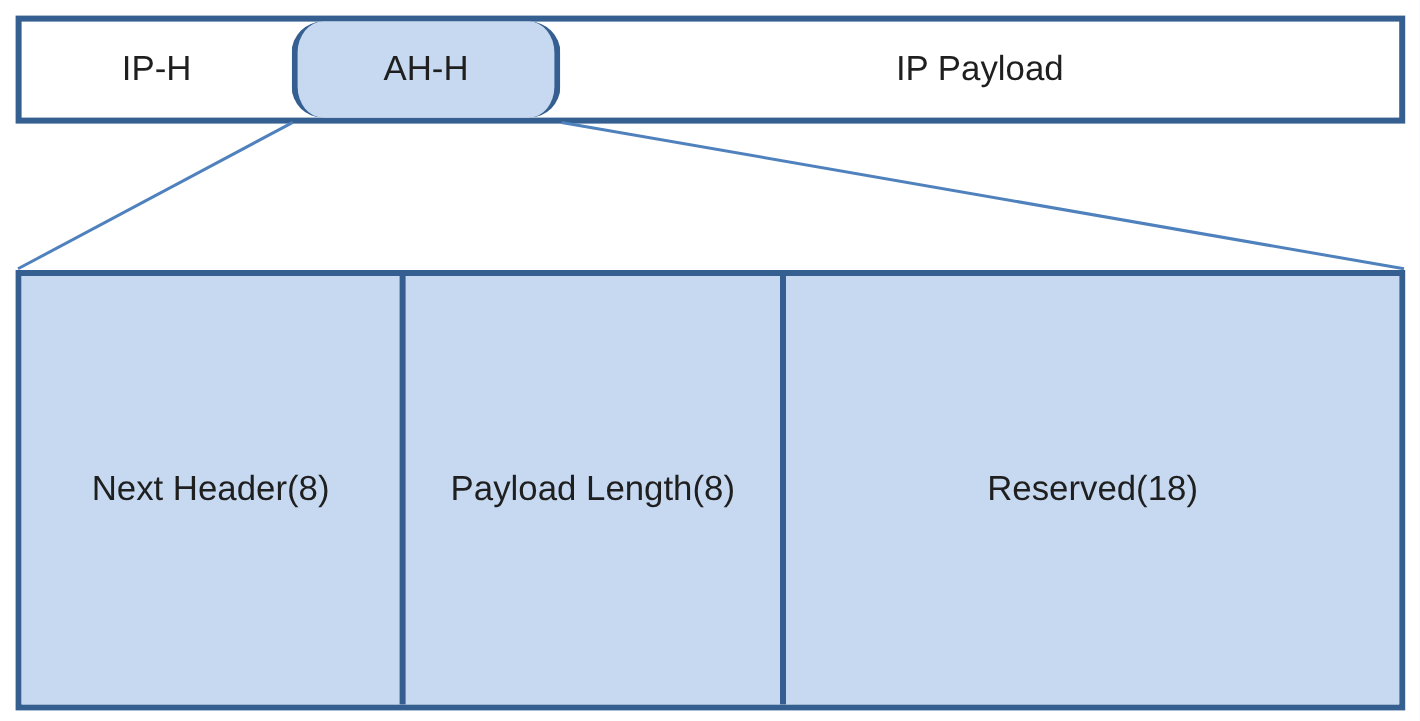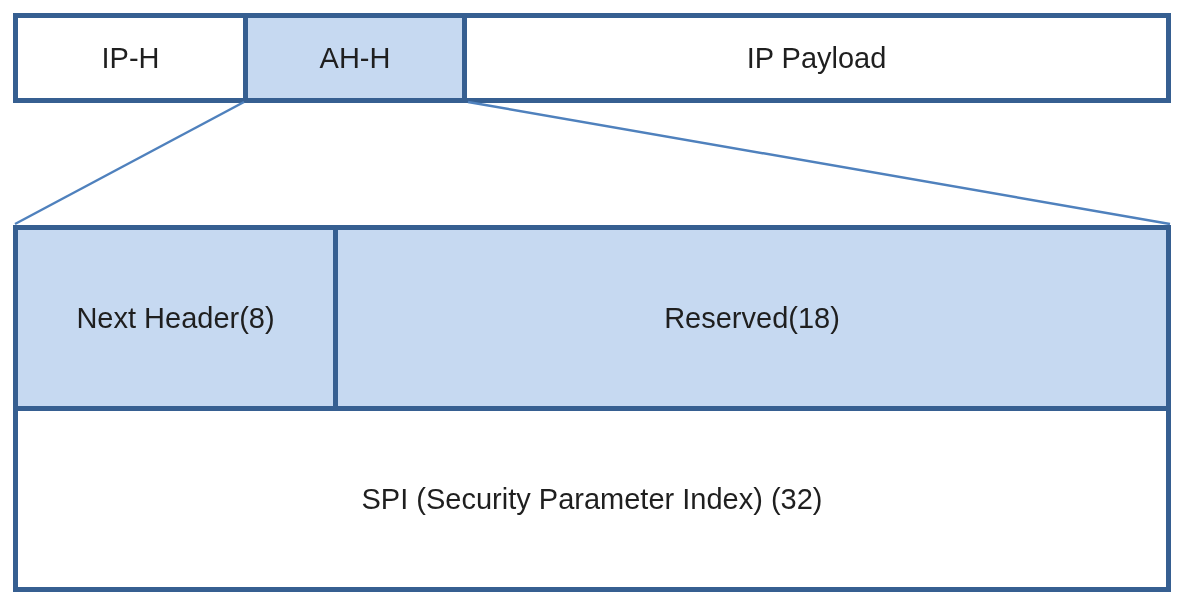--- a/index.html
+++ b/index.html
@@ -36,20 +36,21 @@
     border: 5px solid var(--border, #365f91);
     box-sizing: border-box;
     background: #ffffff;
   }
   .packet-bar .c1 { width: 225px; }
   .packet-bar .c2 {
     width: 224px;
     border-left: 5px solid var(--border, #365f91);
     border-right: 5px solid var(--border, #365f91);
     background: var(--fill, #c6d9f1);
+    border-radius: 26px;
   }
   .packet-bar .c3 { flex: 1; }
   
   .svg-overlay {
     position: absolute;
     inset: 0;
     width: 1183px;
     height: 601px;
     pointer-events: none;
   }
@@ -97,23 +98,21 @@
 
   <svg class="svg-overlay" viewBox="0 0 1183 601">
     <line x1="244" y1="102" x2="15" y2="224"></line>
     <line x1="468" y1="102" x2="1170" y2="224"></line>
   </svg>
 
   <div class="ah-table">
 
     <div class="ah-row hl">
       <div class="cell f1">Next Header(8)</div>
+      <div class="cell f2">Payload Length(8)</div>
       <div class="cell f3">Reserved(18)</div>
     </div>
 
-    <div class="ah-row">
-      <div class="cell full">SPI (Security Parameter Index) (32)</div>
-    </div>
 
 
 
   </div>
 </div>
 
 </body></html>

